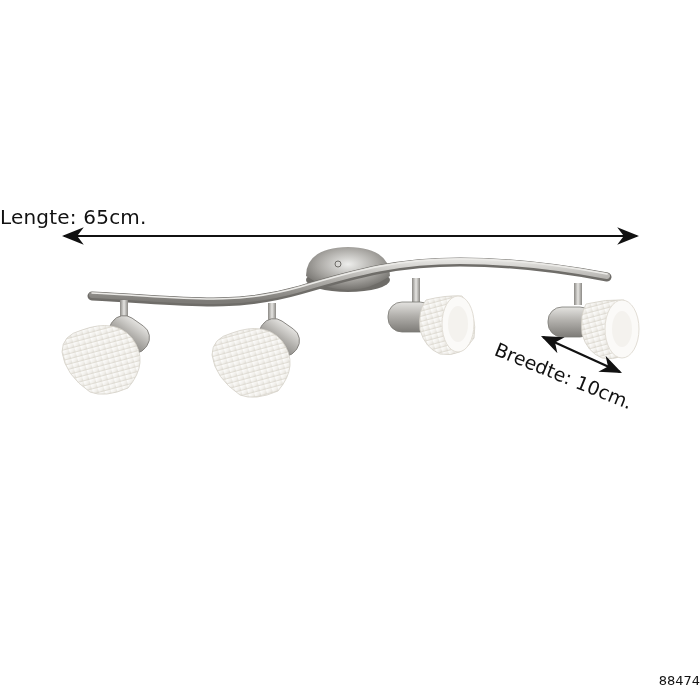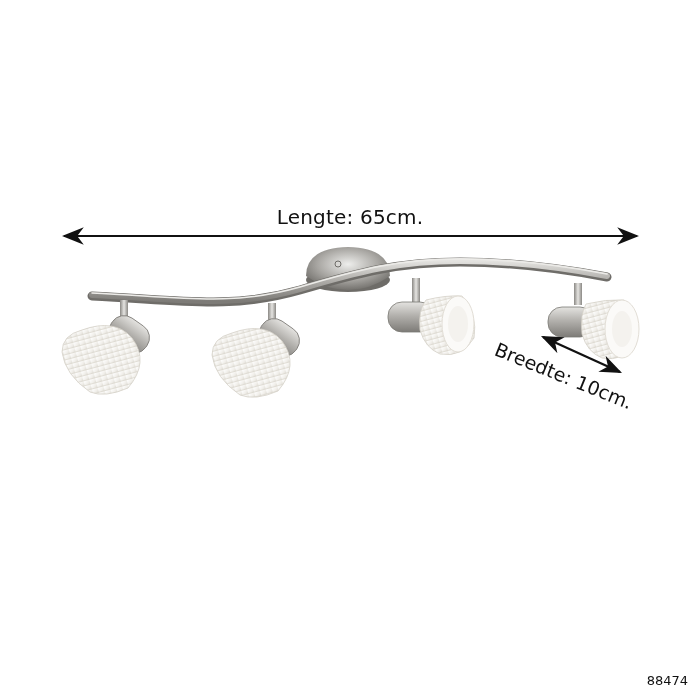--- a/index.html
+++ b/index.html
@@ -1,20 +1,20 @@
 <!DOCTYPE html>
 <html><head>
   <meta charset="utf-8">
   <style>
     html, body { margin: 0; padding: 0; background: #ffffff; }
     body { width: 700px; height: 700px; position: relative; overflow: hidden; font-family: "DejaVu Sans", sans-serif; }
     .canvas { position: absolute; left: 0; top: 0; width: 700px; height: 700px; }
-    .label-length { position: absolute; left: 0; width: 700px; top: 205px; text-align: center; font-size: 20px; color: #111; letter-spacing: 0.2px; }
+    .label-length { position: absolute; left: 0; width: 700px; top: 205px; text-align: left; font-size: 20px; color: #111; letter-spacing: 0.2px; }
     .label-width { position: absolute; left: 500px; top: 338px; font-size: 19px; color: #111; transform: rotate(22deg); transform-origin: left top; white-space: nowrap; }
-    .product-code { position: absolute; right: 12px; bottom: 12px; font-size: 13px; color: #111; }
+    .product-code { position: absolute; right: 0; bottom: 12px; font-size: 13px; color: #111; }
   </style>
 </head>
 <body>
 
 <svg class="canvas" viewBox="0 0 700 700" xmlns="http://www.w3.org/2000/svg">
   <defs>
     <linearGradient id="metalV" x1="0" y1="0" x2="0" y2="1">
       <stop offset="0" stop-color="#e4e3e0"></stop>
       <stop offset="0.45" stop-color="#b3b1ad"></stop>
       <stop offset="1" stop-color="#7d7b77"></stop>

